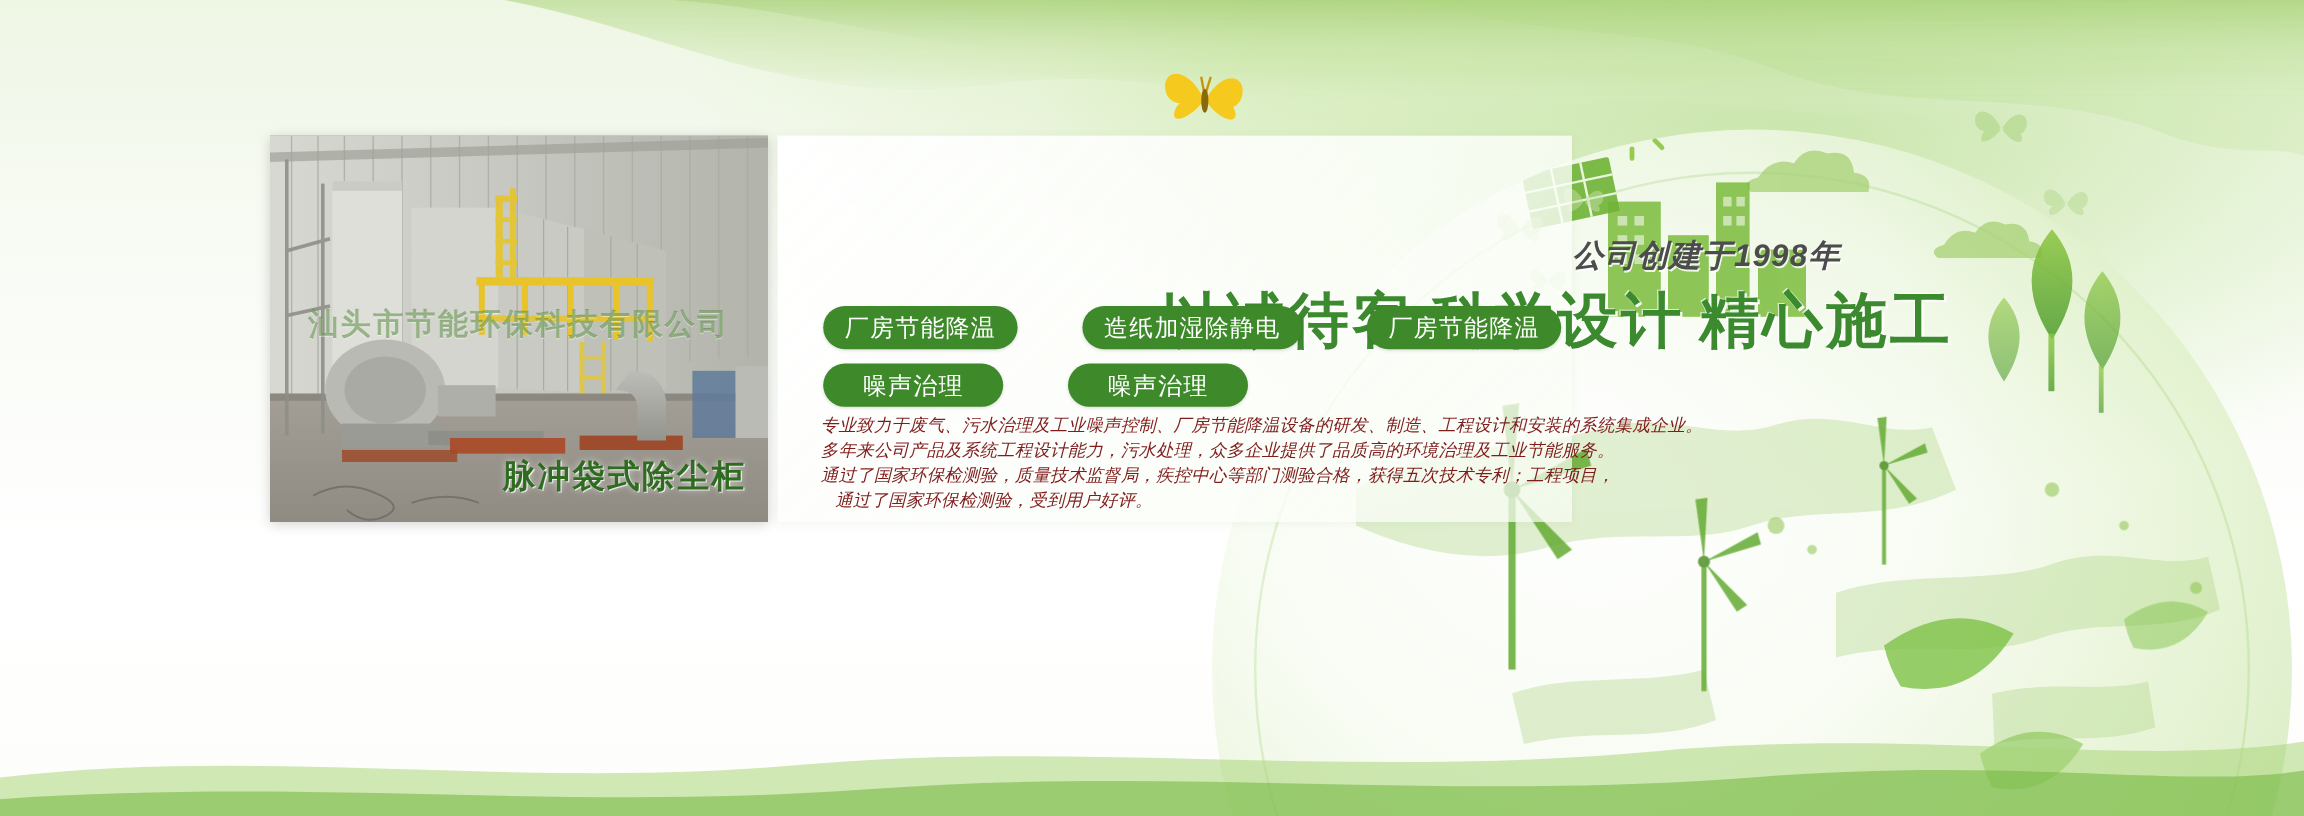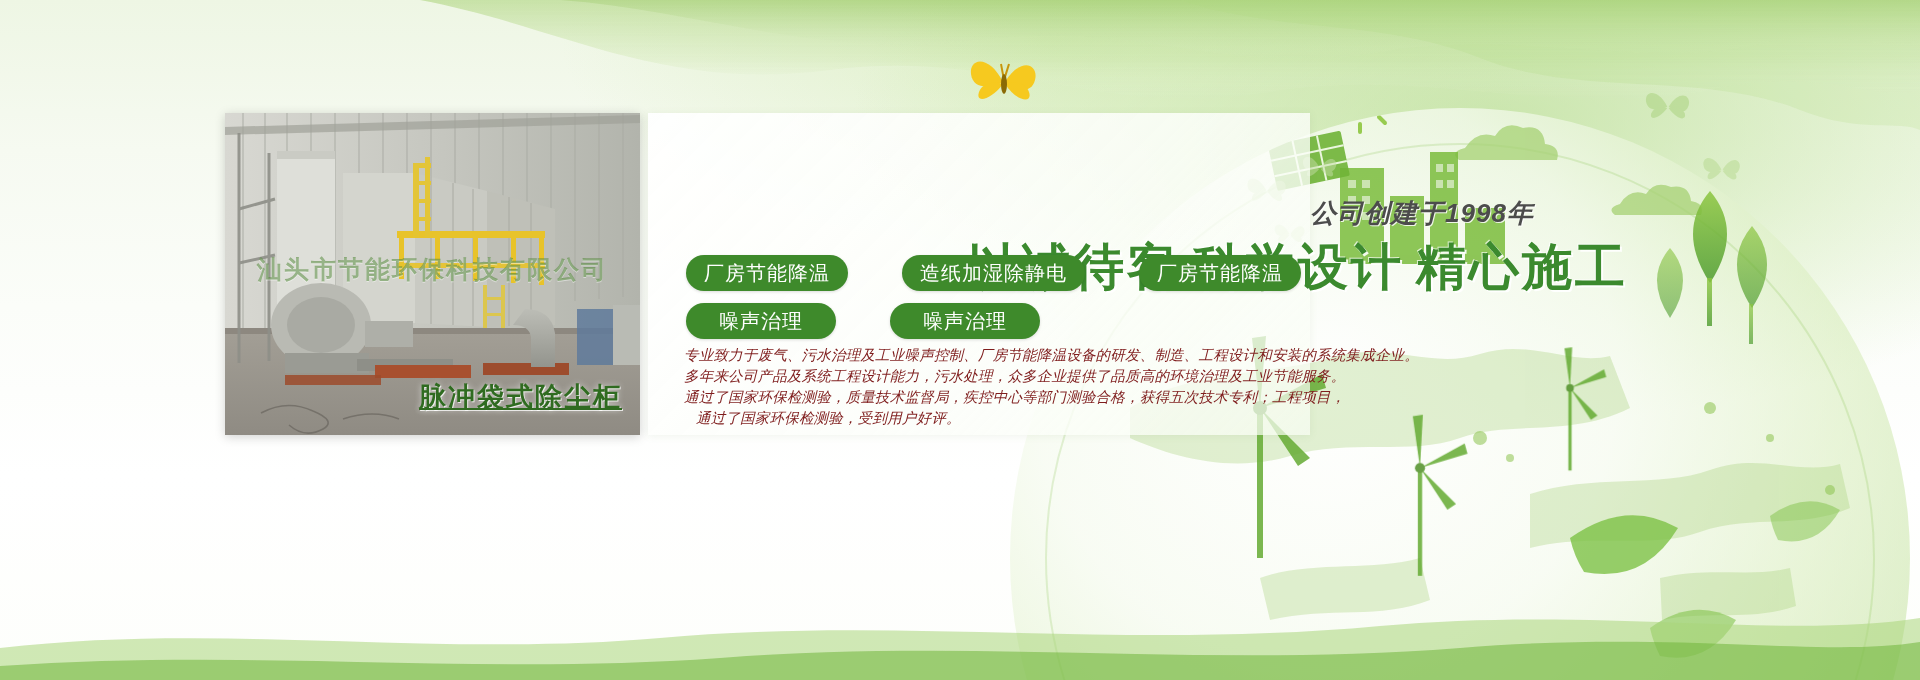--- a/index.html
+++ b/index.html
@@ -53,21 +53,20 @@
     font-size:25px; font-weight:700; letter-spacing:2px;
     color:rgba(72,128,46,.52);
     text-shadow:0 1px 0 rgba(255,255,255,.45);
     white-space:nowrap;
   }
   .photo-caption{
     position:absolute; right:18px; bottom:20px;
     font-size:27px; font-weight:700; letter-spacing:2px;
     color:#2f6b20;
     text-shadow:1px 1px 0 rgba(255,255,255,.75), 0 0 6px rgba(255,255,255,.6);
-    text-decoration:underline;
   }
 
   
   .card{
     position:absolute; left:648px; top:113px; width:662px; height:322px;
     background:linear-gradient(135deg, rgba(255,255,255,.92) 0%, rgba(252,254,250,.86) 55%, rgba(249,253,244,.70) 100%);
     box-shadow:0 1px 8px rgba(110,150,90,.10);
   }
 
   

